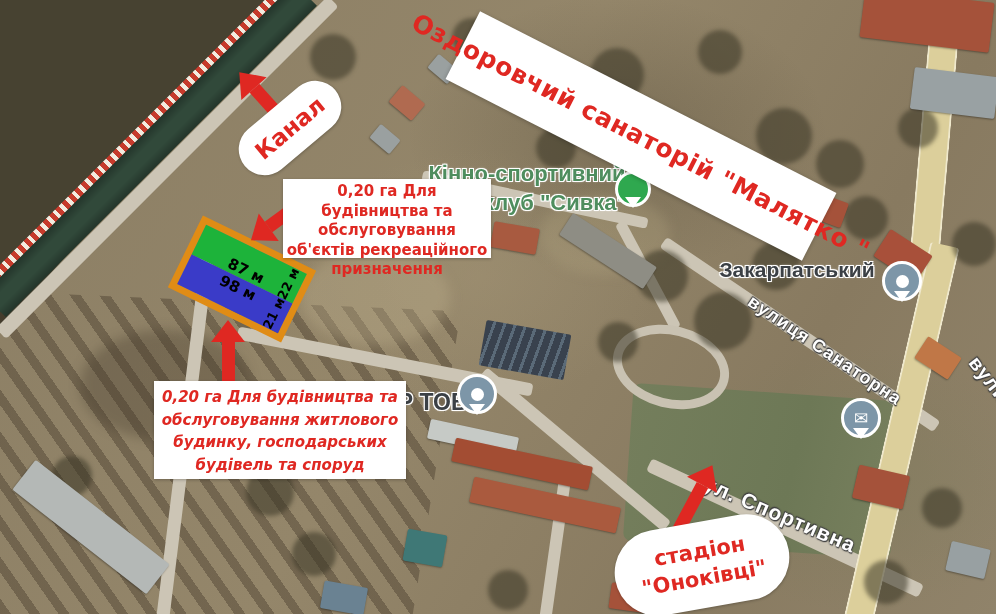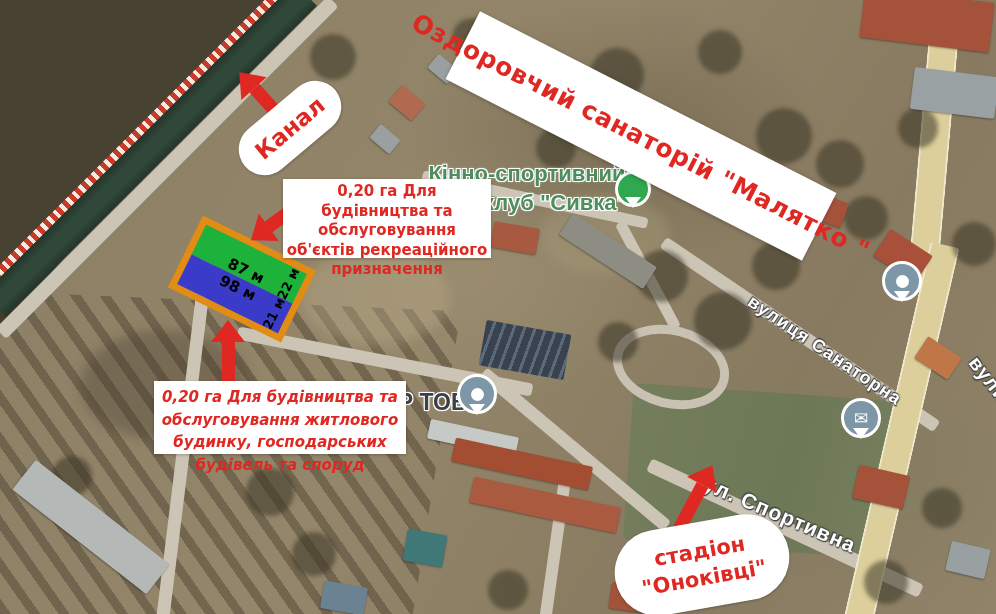--- a/index.html
+++ b/index.html
@@ -139,20 +139,21 @@
     </div>
   <div class="abs pin" style="left:882px;top:261px;">
     <span class="pin-dot"></span>
     </div>
   <div class="abs pin" style="left:841px;top:398px;">
     <span class="pin-glyph">✉</span>
     </div>
 
   <div class="abs poi green" style="left:412px;top:161px;width:230px;font-size:22px;">Кінно-спортивний</div>
   <div class="abs poi green" style="left:455px;top:190px;width:200px;font-size:22px;">клуб "Сивка"</div>
+  <div class="abs poi" style="left:697px;top:258px;width:200px;font-size:21px;">Закарпатський</div>
   <div class="abs poi" style="left:380px;top:389px;width:90px;font-size:23px;">ЕР ТОВ</div>
   <div class="abs street" style="left:733px;top:344px;width:195px;font-size:18px;transform:rotate(34deg);">вулиця Санаторна</div>
   <div class="abs street" style="left:698px;top:504px;width:170px;font-size:21px;transform:rotate(23deg);">ул. Спортивна</div>
   <div class="abs street" style="left:958px;top:378px;font-size:20px;transform:rotate(52deg);">вулиця</div>
 
   <div class="abs parcel" style="left:179px;top:239px;transform:rotate(26deg);">
     <div class="half top">
       <span class="mlabel w" style="bottom:0;">87 м</span>
       <span class="mlabel side">22 м</span>
     </div>
@@ -183,15 +184,15 @@
 
   <div class="abs pill" style="left:231px;top:102px;width:118px;height:52px;border-radius:27px;transform:rotate(-40deg);font-size:23px;">Канал</div>
 
   <div class="abs pill" style="left:614px;top:522px;width:176px;height:86px;border-radius:43px;transform:rotate(-10deg);font-size:21px;line-height:1.3;">
     <span>стадіон</span>
     <span>"Оноківці"</span>
   </div>
 
   <div class="abs note" style="left:283px;top:179px;width:208px;height:79px;font-size:15px;line-height:1.3;padding:3px 2px;box-sizing:border-box;">0,20 га Для будівництва та обслуговування об'єктів рекреаційного призначення</div>
 
-  <div class="abs note" style="left:154px;top:381px;width:252px;height:73px;font-size:15px;font-style:italic;line-height:1.5;padding:5px 4px;box-sizing:border-box;">0,20 га Для будівництва та обслуговування житлового будинку, господарських будівель та споруд</div>
+  <div class="abs note" style="left:154px;top:381px;width:252px;height:98px;font-size:15px;font-style:italic;line-height:1.5;padding:5px 4px;box-sizing:border-box;">0,20 га Для будівництва та обслуговування житлового будинку, господарських будівель та споруд</div>
 
 </div>
 
 </body></html>

